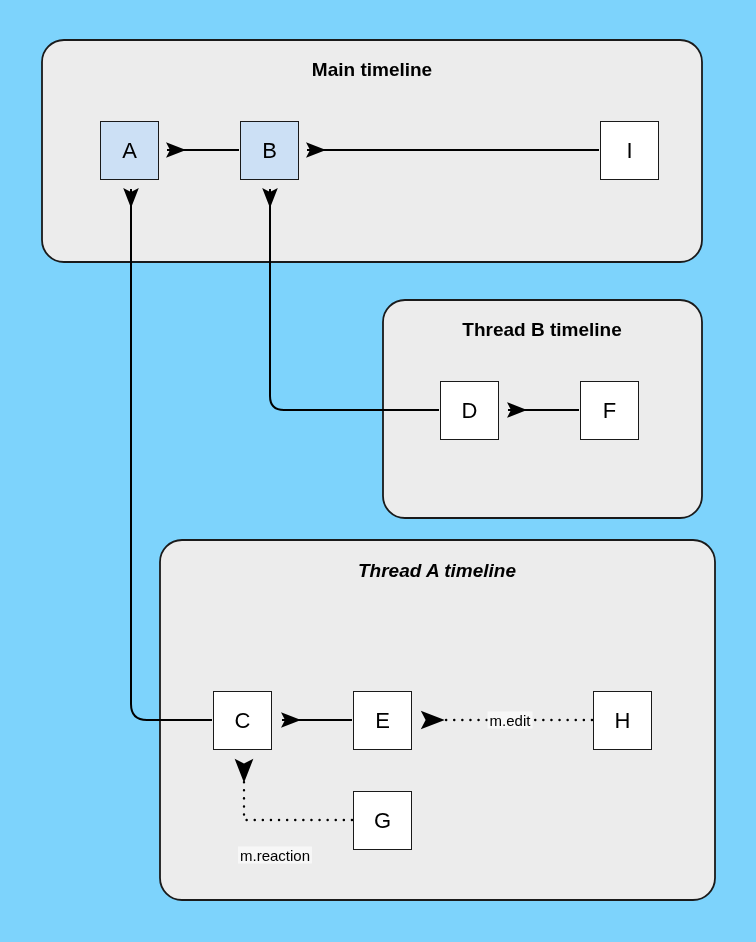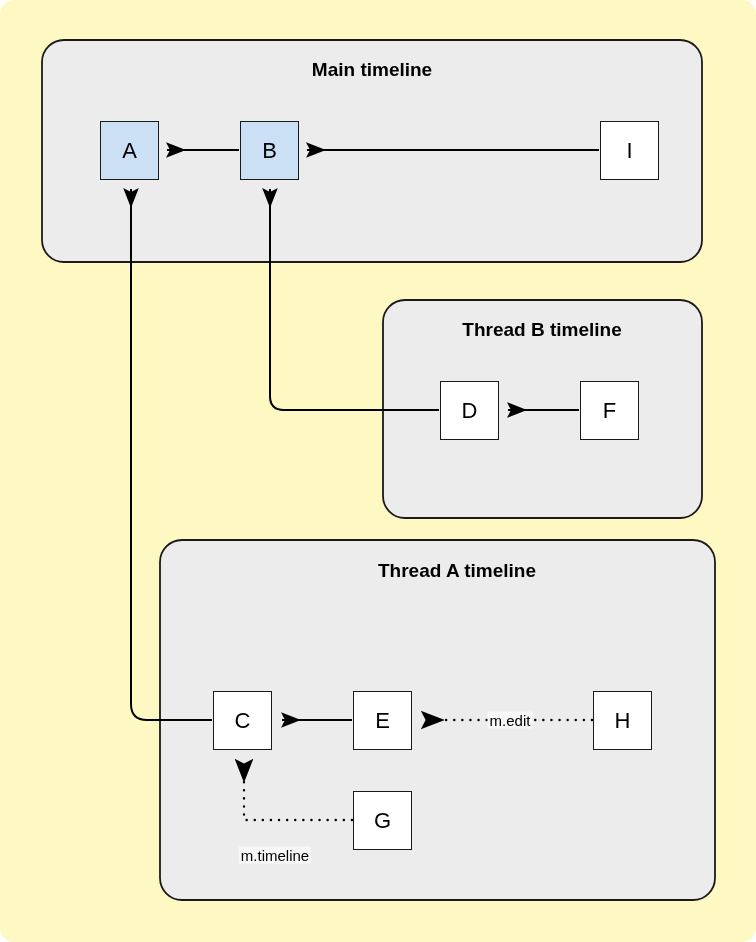--- a/index.html
+++ b/index.html
@@ -8,23 +8,22 @@
     padding: 0;
     background: #ffffff;
   }
   body {
     font-family: "Liberation Sans", sans-serif;
   }
   #canvas {
     position: relative;
     width: 756px;
     height: 942px;
-    background: #fef9c3;
+    background: #7dd3fc;
     overflow: hidden;
-    border-radius: 14px;
   }
   #canvas svg.layer {
     position: absolute;
     left: 0;
     top: 0;
     width: 756px;
     height: 942px;
   }
   .panel-title {
     position: absolute;
@@ -66,21 +65,21 @@
     <g id="panels-group">
         <rect x="42" y="40" width="660" height="222" rx="22" ry="22" fill="#ececec" stroke="#1a1a1a" stroke-width="1.8"></rect>
         <rect x="383" y="300" width="319" height="218" rx="22" ry="22" fill="#ececec" stroke="#1a1a1a" stroke-width="1.8"></rect>
         <rect x="160" y="540" width="555" height="360" rx="22" ry="22" fill="#ececec" stroke="#1a1a1a" stroke-width="1.8"></rect>
       </g>
   </svg>
 
   <div id="panel-titles">
       <div class="panel-title" style="left: 372px; top: 70px;">Main timeline</div>
       <div class="panel-title" style="left: 542px; top: 330px;">Thread B timeline</div>
-      <div class="panel-title" style="left: 457px; top: 571px;">Thread A timeline</div>
+      <div class="panel-title" style="left: 437px; top: 571px; font-style: italic;">Thread A timeline</div>
     </div>
 
   <svg class="layer" viewBox="0 0 756 942" xmlns="http://www.w3.org/2000/svg">
     <defs>
       <marker id="arrowhead" markerWidth="11" markerHeight="11" refX="9.5" refY="4" orient="auto" markerUnits="strokeWidth">
         <path d="M 0 4 L 10 0.1 L 8 4 L 10 7.9 Z" fill="#000000"></path>
       </marker>
     </defs>
     <g id="edges-group">
         <path d="M 239 150 L 167 150" fill="none" stroke="#000000" stroke-width="2" stroke-linecap="butt" marker-end="url(#arrowhead)"></path>
@@ -101,16 +100,16 @@
       <div class="node" style="left: 440px; top: 381px; width: 59px; height: 59px; background: rgb(255, 255, 255); border-color: rgb(26, 26, 26);">D</div>
       <div class="node" style="left: 580px; top: 381px; width: 59px; height: 59px; background: rgb(255, 255, 255); border-color: rgb(26, 26, 26);">F</div>
       <div class="node" style="left: 213px; top: 691px; width: 59px; height: 59px; background: rgb(255, 255, 255); border-color: rgb(26, 26, 26);">C</div>
       <div class="node" style="left: 353px; top: 691px; width: 59px; height: 59px; background: rgb(255, 255, 255); border-color: rgb(26, 26, 26);">E</div>
       <div class="node" style="left: 593px; top: 691px; width: 59px; height: 59px; background: rgb(255, 255, 255); border-color: rgb(26, 26, 26);">H</div>
       <div class="node" style="left: 353px; top: 791px; width: 59px; height: 59px; background: rgb(255, 255, 255); border-color: rgb(26, 26, 26);">G</div>
     </div>
 
   <div id="edge-labels">
       <div class="edge-label" style="left: 510px; top: 720px; background: rgb(247, 247, 247);">m.edit</div>
-      <div class="edge-label" style="left: 275px; top: 855px; background: rgb(247, 247, 247);">m.timeline</div>
+      <div class="edge-label" style="left: 275px; top: 855px; background: rgb(247, 247, 247);">m.reaction</div>
     </div>
 
 </div>
 
 </body></html>

